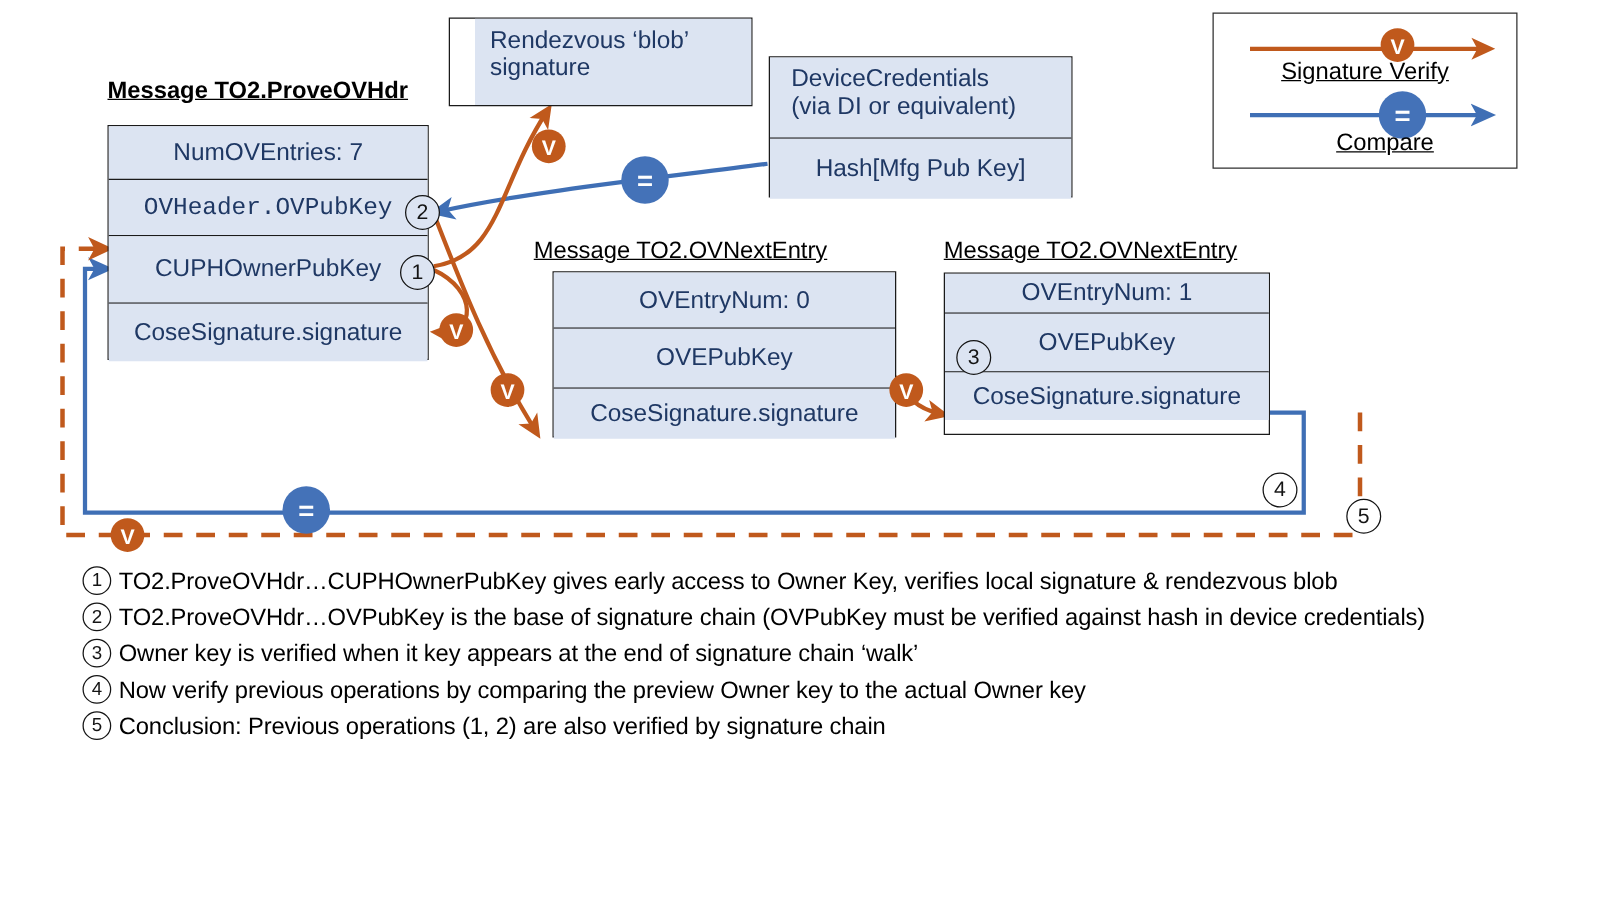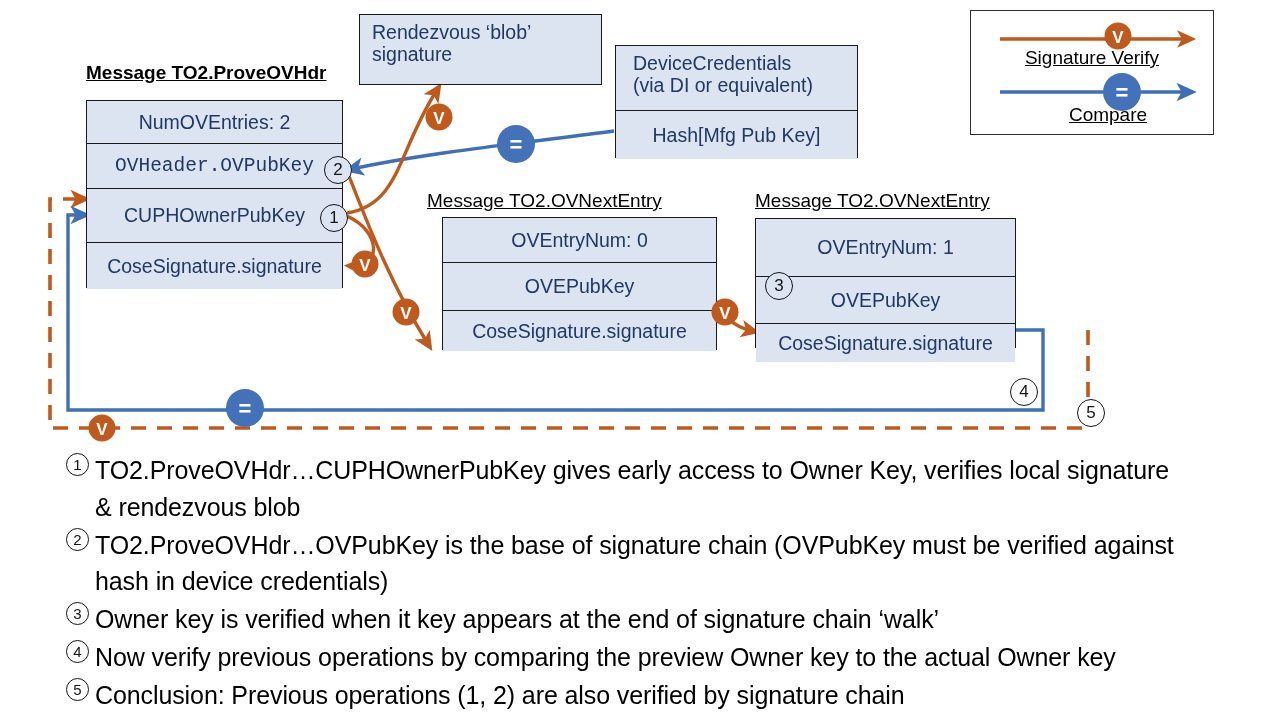--- a/index.html
+++ b/index.html
@@ -42,21 +42,21 @@
 
   
   .notes{position:absolute;left:66px;top:452px;width:1120px;}
   .note{position:relative;display:flex;align-items:flex-start;margin-bottom:1px;}
   .note-num{
     flex:0 0 auto;width:23px;height:23px;border-radius:50%;
     border:1.4px solid #141414;background:#fff;color:#141414;
     display:flex;align-items:center;justify-content:center;
     font-size:15px;box-sizing:border-box;margin-right:6px;margin-top:1px;
   }
-  .note-text{font-size:25px;color:#000;line-height:1.47;letter-spacing:-0.1px;}
+  .note-text{font-size:19px;color:#000;line-height:1.47;letter-spacing:-0.1px;}
 </style>
 </head>
 <body>
 
 <div id="canvas">
 
   <svg class="layer" viewBox="0 0 1280 720">
     <defs>
       <marker id="ohead" markerWidth="6" markerHeight="6" refX="3.2" refY="3" orient="auto">
         <path d="M0,0.4 L5.6,3 L0,5.6 L1.4,3 Z" fill="#c0591c"></path>
@@ -77,36 +77,36 @@
     <path d="M 690 286 C 724 288 712 322 752 331" fill="none" stroke="#c0591c" stroke-width="3.4" marker-end="url(#ohead)"></path>
 
     <path d="M 1016 330 L 1043 330 L 1043 410 L 68 410 L 68 215 L 82 215" fill="none" stroke="#3f6fb5" stroke-width="3.4" marker-end="url(#bhead)"></path>
 
     <path d="M 1088 330 L 1088 428 L 50 428 L 50 199 L 82 199" fill="none" stroke="#c0591c" stroke-width="3.6" stroke-dasharray="15 11" marker-end="url(#ohead)"></path>
   </svg>
 
   <div class="caption" style="left:86px;top:62px;font-weight:bold;">Message TO2.ProveOVHdr</div>
   <div class="msgbox" style="left:86px;top:100px;width:257px;height:188px;">
     <div class="row" style="height:43px;">
-      <span>NumOVEntries: 2</span>
+      <span>NumOVEntries: 7</span>
     </div>
     <div class="row" style="height:45px;font-family:Liberation Mono, monospace;">
       <span>OVHeader.OVPubKey</span>
     </div>
     <div class="row" style="height:54px;">
       <span>CUPHOwnerPubKey</span>
     </div>
     <div class="row" style="height:46px;">
       <span>CoseSignature.signature</span>
     </div>
   </div>
   <div class="cnum" style="left:324px;top:156px;">2</div>
   <div class="cnum" style="left:320px;top:204px;">1</div>
 
-  <div class="msgbox" style="left:359px;top:14px;width:243px;height:71px;">
+  <div class="msgbox" style="left:359px;top:14px;width:243px;height:71px;padding-left:20px;">
     <div class="row multi" style="height:100%;">
       <span>Rendezvous ‘blob’</span>
       <span>signature</span>
     </div>
   </div>
 
   <div class="msgbox" style="left:615px;top:45px;width:243px;height:113px;">
     <div class="row multi" style="height:65px;padding-left:17px;">
       <span>DeviceCredentials</span>
       <span>(via DI or equivalent)</span>
@@ -124,21 +124,21 @@
     <div class="row" style="height:48px;">
       <span>OVEPubKey</span>
     </div>
     <div class="row" style="height:40px;">
       <span>CoseSignature.signature</span>
     </div>
   </div>
 
   <div class="caption" style="left:755px;top:190px;">Message TO2.OVNextEntry</div>
   <div class="msgbox" style="left:755px;top:218px;width:261px;height:130px;">
-    <div class="row" style="height:58px;">
+    <div class="row" style="height:32px;">
       <span>OVEntryNum: 1</span>
     </div>
     <div class="row" style="height:47px;">
       <span>OVEPubKey</span>
     </div>
     <div class="row" style="height:38px;">
       <span>CoseSignature.signature</span>
     </div>
   </div>
   <div class="cnum" style="left:765px;top:272px;">3</div>

